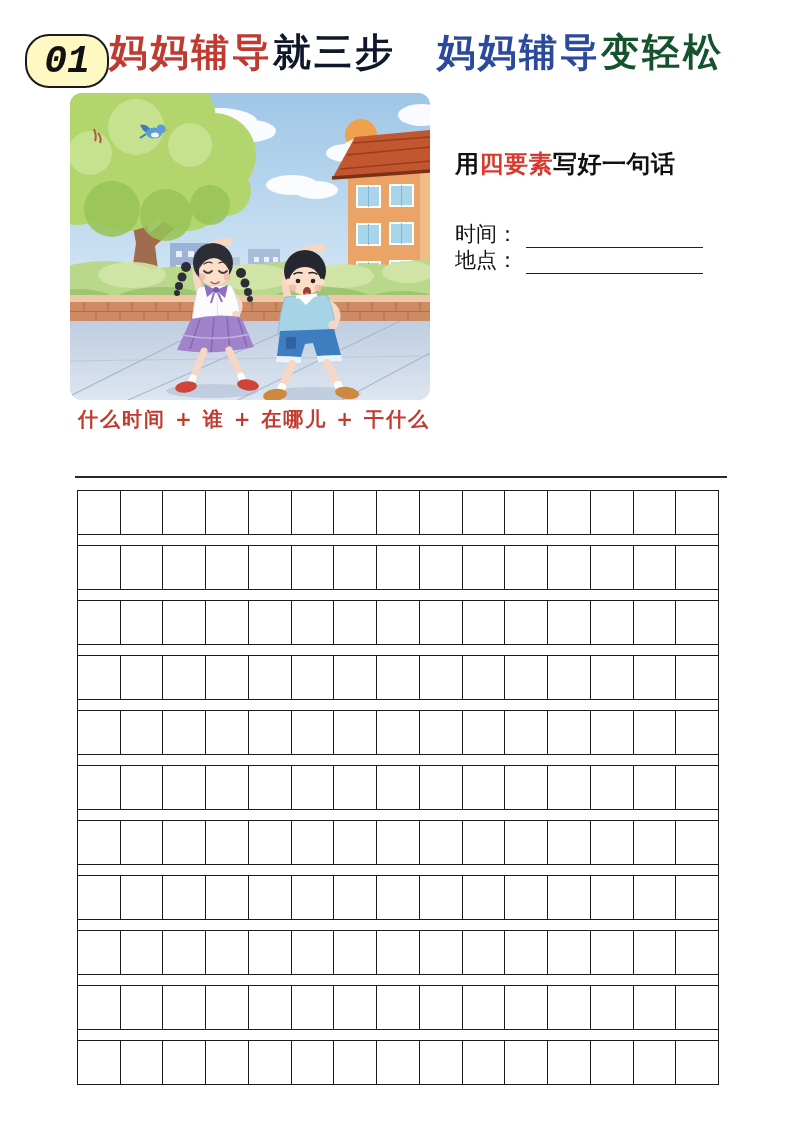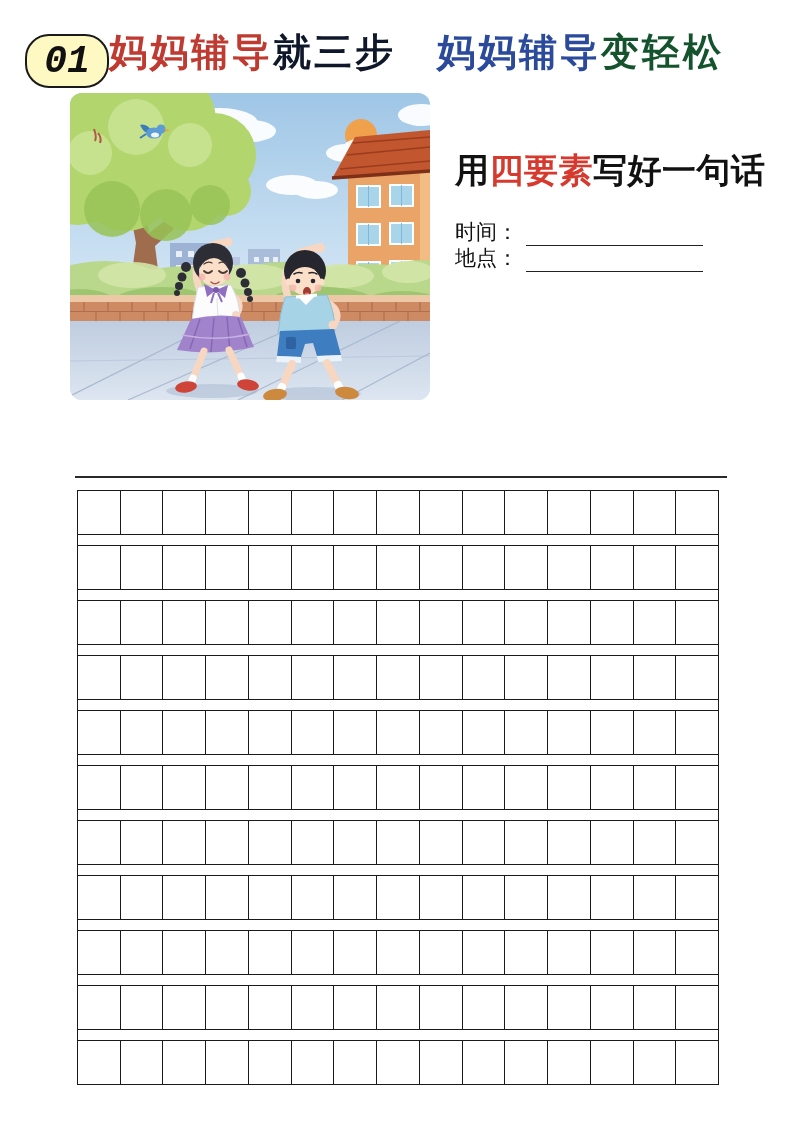--- a/index.html
+++ b/index.html
@@ -18,23 +18,23 @@
   .scene{position:absolute;left:70px;top:93px;width:360px;height:307px;border-radius:12px;
          overflow:hidden;background:#cfe3f2;}
   .scene svg{display:block;}
 
   
   .hint{position:absolute;left:78px;top:406px;font-family:"DejaVu Serif",serif;
         font-size:20px;font-weight:700;color:#c13b30;letter-spacing:2px;white-space:nowrap;}
 
   
   .panel{position:absolute;left:455px;top:148px;width:248px;}
-  .panel-heading{font-size:34px;font-weight:700;color:#111;letter-spacing:0.5px;white-space:nowrap;font-family:Liberation Serif, serif;}
+  .panel-heading{font-size:24px;font-weight:700;color:#111;letter-spacing:0.5px;white-space:nowrap;font-family:Liberation Serif, serif;}
   .field-row{display:flex;align-items:flex-end;height:26px;}
-  .field-row:first-child{margin-top:26px;}
+  .field-row:first-child{margin-top:42px;}
   .field-label{font-family:"DejaVu Serif",serif;font-size:21px;color:#111;white-space:nowrap;}
   .field-line{flex:1;border-bottom:1.6px solid #222;margin-left:8px;height:100%;}
 
   
   .separator{position:absolute;left:75px;top:476px;width:652px;height:2px;background:#2a2a2a;}
   .writing-grid{position:absolute;left:77px;top:490px;width:640px;border:1.5px solid #1a1a1a;
                 background:#fff;}
   .grid-row{display:flex;height:43px;}
   .grid-cell{flex:1;border-right:1px solid #1a1a1a;}
   .grid-cell:last-child{border-right:none;}
@@ -299,20 +299,21 @@
         <g stroke="#ffffff" stroke-width="8" stroke-linecap="round" fill="none">
           <path d="M212,294 L210,298"></path>
             <path d="M268,292 L270,296"></path>
         </g>
         <ellipse cx="205" cy="302" rx="12" ry="6" fill="#cd8a3f" transform="rotate(-8 205 302)"></ellipse>
         <ellipse cx="277" cy="300" rx="12" ry="6" fill="#cd8a3f" transform="rotate(8 277 300)"></ellipse>
       </g>
     </svg>
   </div>
 
+  <div class="hint">什么时间 + 谁 + 在哪儿 + 干什么</div>
 
   <div class="panel">
     <div class="panel-heading"><span style="color: rgb(17, 17, 17);">用</span><span style="color: rgb(214, 58, 46);">四要素</span><span style="color: rgb(17, 17, 17);">写好一句话</span></div>
     <div class="fields" id="field-list">
         <div class="field-row">
           <span class="field-label">时间：</span>
           <span class="field-line"></span>
         </div>
         <div class="field-row">
           <span class="field-label">地点：</span>

